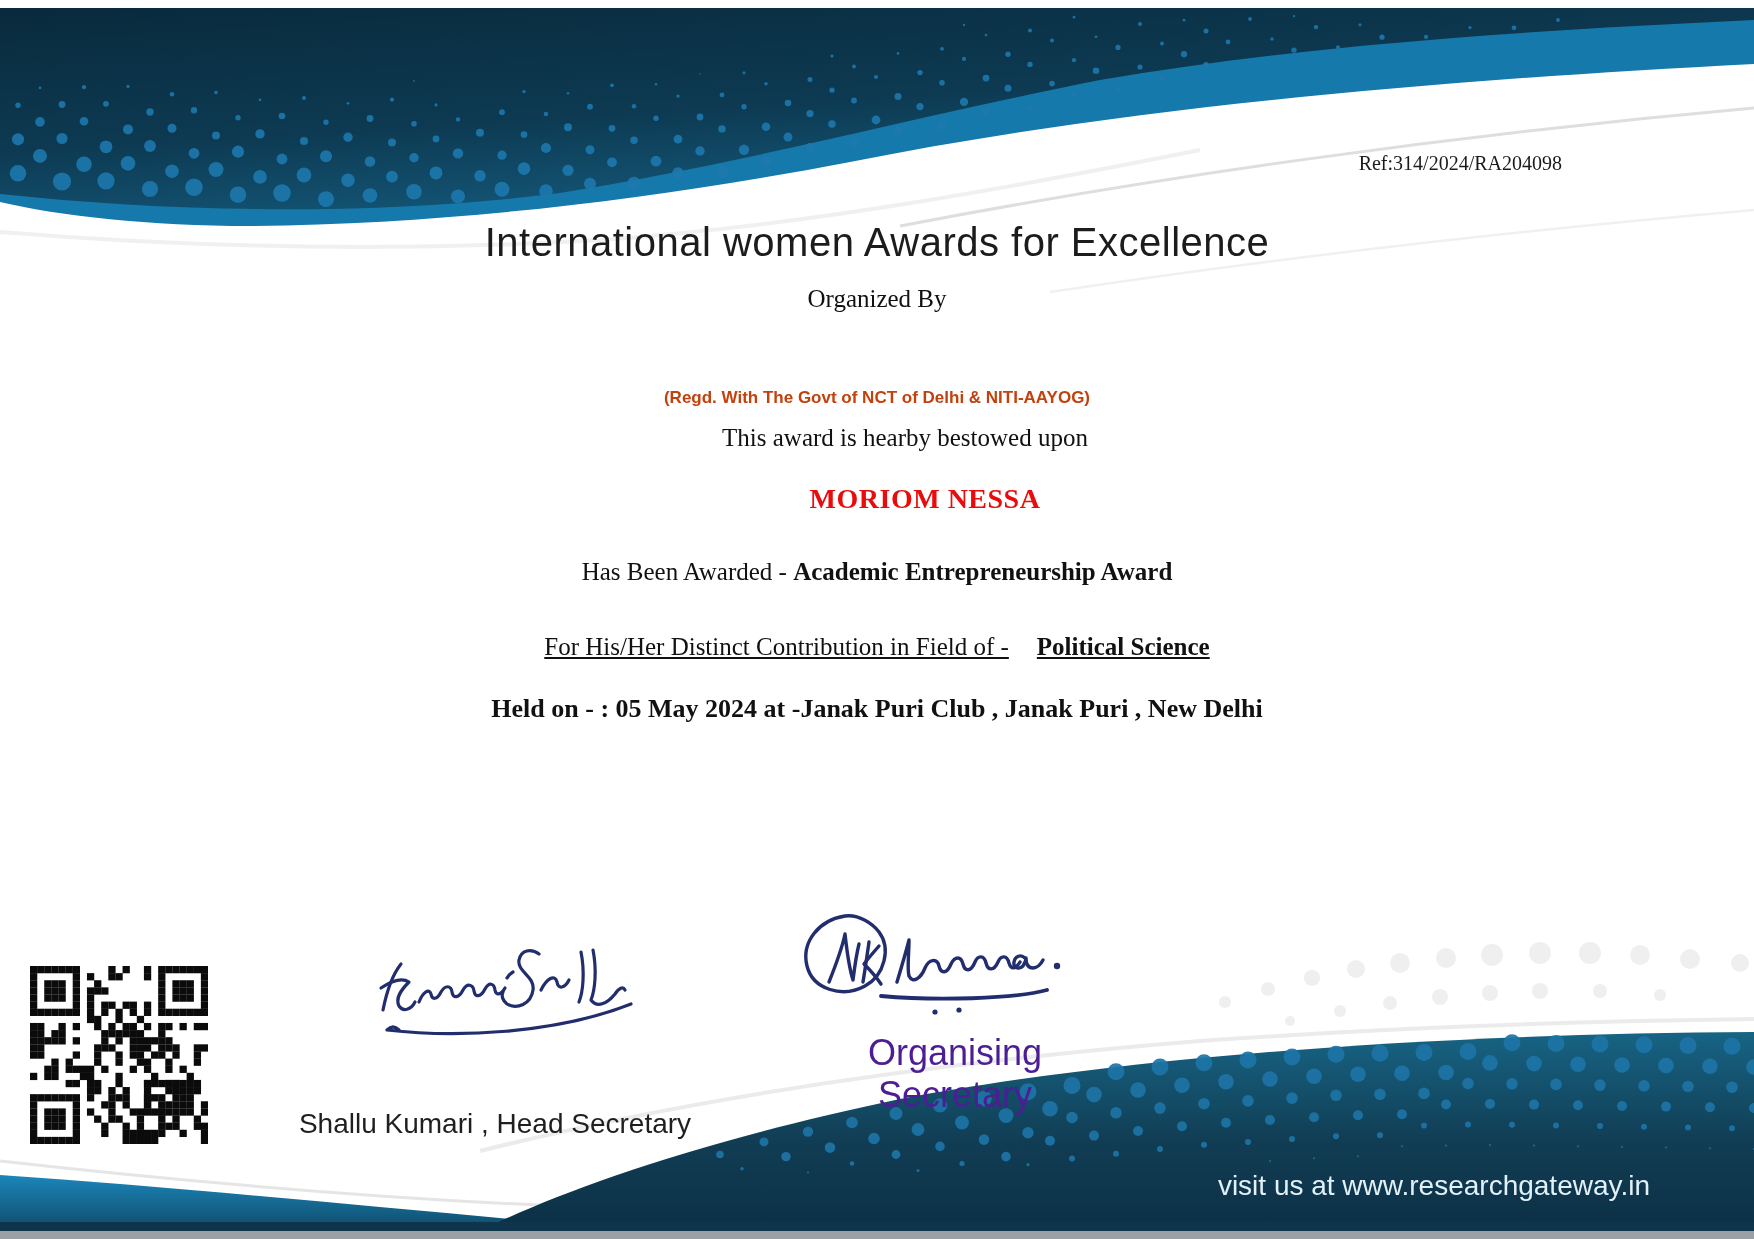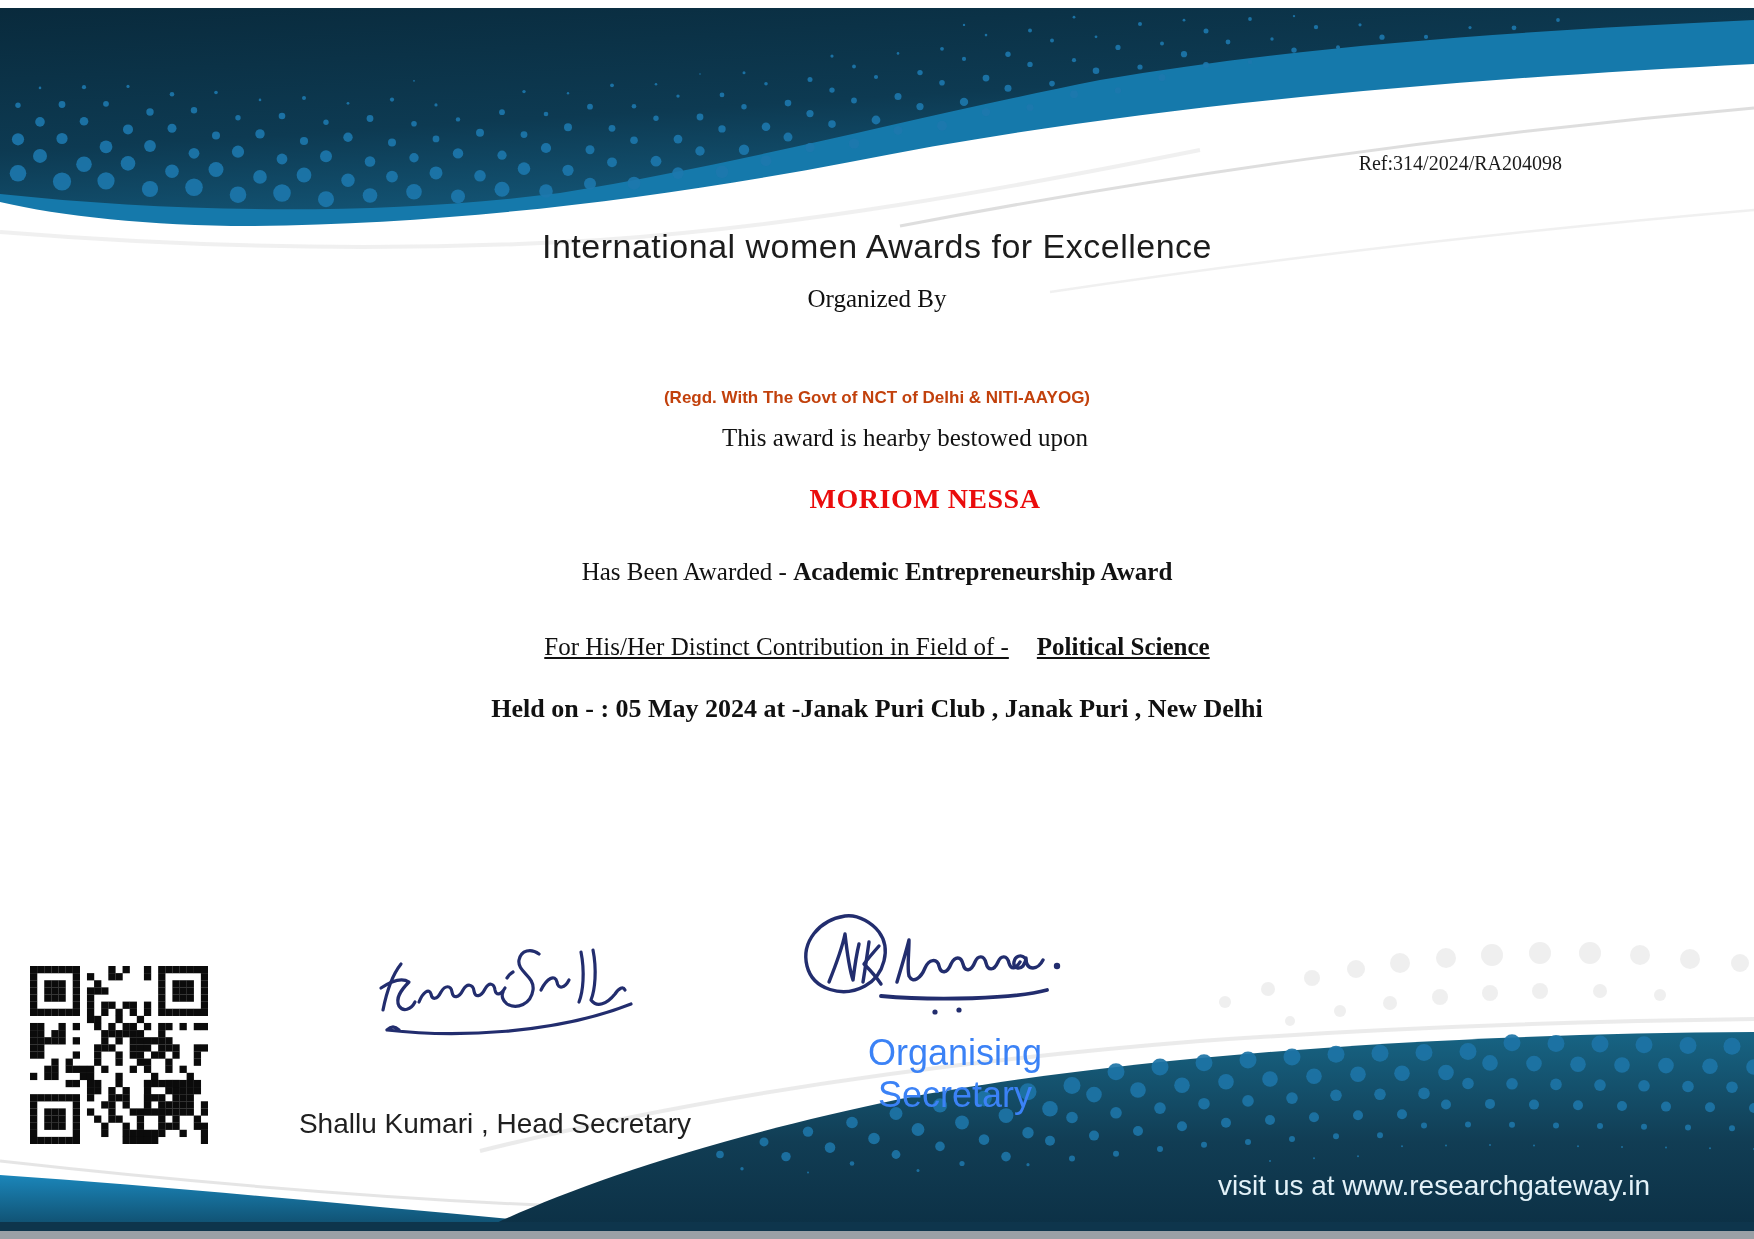--- a/index.html
+++ b/index.html
@@ -6,35 +6,35 @@
   .page {
     position:relative; width:1754px; height:1231px; margin:0 auto;
     background:#ffffff; overflow:hidden;
     font-family:"Liberation Serif", serif; color:#111;
   }
   svg.decor { position:absolute; left:0; z-index:0; display:block; }
   #topWave { top:0; }
   #bottomWave { bottom:0; }
   .cline { position:absolute; left:0; width:100%; text-align:center; z-index:2; }
   .ref { position:absolute; top:152px; right:192px; font-size:20px; color:#1b1b1b; z-index:2; }
-  .title { top:220px; font-family:"Liberation Sans", sans-serif; font-size:34px; font-weight:400; letter-spacing:.5px; color:#1c1c1c;margin-top:7px; }
+  .title { top:220px; font-family:"Liberation Sans", sans-serif; font-size:40px; font-weight:400; letter-spacing:.5px; color:#1c1c1c; }
   .organized { top:285px; font-size:25px; }
   .org { top:334px; font-size:28px; font-weight:bold; color:#3936f2; }
   .regd { top:388px; font-family:"Liberation Sans", sans-serif; font-size:17px; font-weight:bold; color:#c2410c; }
   .bestowed { top:424px; font-size:25px;padding-left:28px; }
   .recipient { top:483px; font-size:28px; font-weight:bold; color:#ea0c0c; letter-spacing:.5px;padding-left:48px; }
   .awarded { top:558px; font-size:25px; }
   .field { top:633px; font-size:25px;text-decoration:underline; }
   .field b { margin-left:28px; }
   .held { top:694px; font-size:26px; font-weight:bold; }
   .sig { position:absolute; z-index:2; }
   .sans-label { position:absolute; z-index:2; font-family:"Liberation Sans", sans-serif; color:#1f1f1f; text-align:center; }
   .convenor { left:343px; top:1048px; width:300px; font-size:38px; }
   .convenor-name { left:260px; top:1108px; width:470px; font-size:28px; }
-  .secretary { left:805px; top:1032px; width:300px; font-size:36px; color:#3b82f6; }
+  .secretary { left:805px; top:1032px; width:300px; font-size:36px; color:#4c1d95; }
   .visit { position:absolute; right:104px; top:1170px; z-index:2;
            font-family:"Liberation Sans", sans-serif; font-size:28px; color:#e2f1f8; }
   .qr { position:absolute; left:30px; top:966px; z-index:2; }
 </style>
 </head>
 <body>
 
 <div class="page">
 
   <svg id="topWave" class="decor" width="1754" height="430" viewBox="0 0 1754 430">

